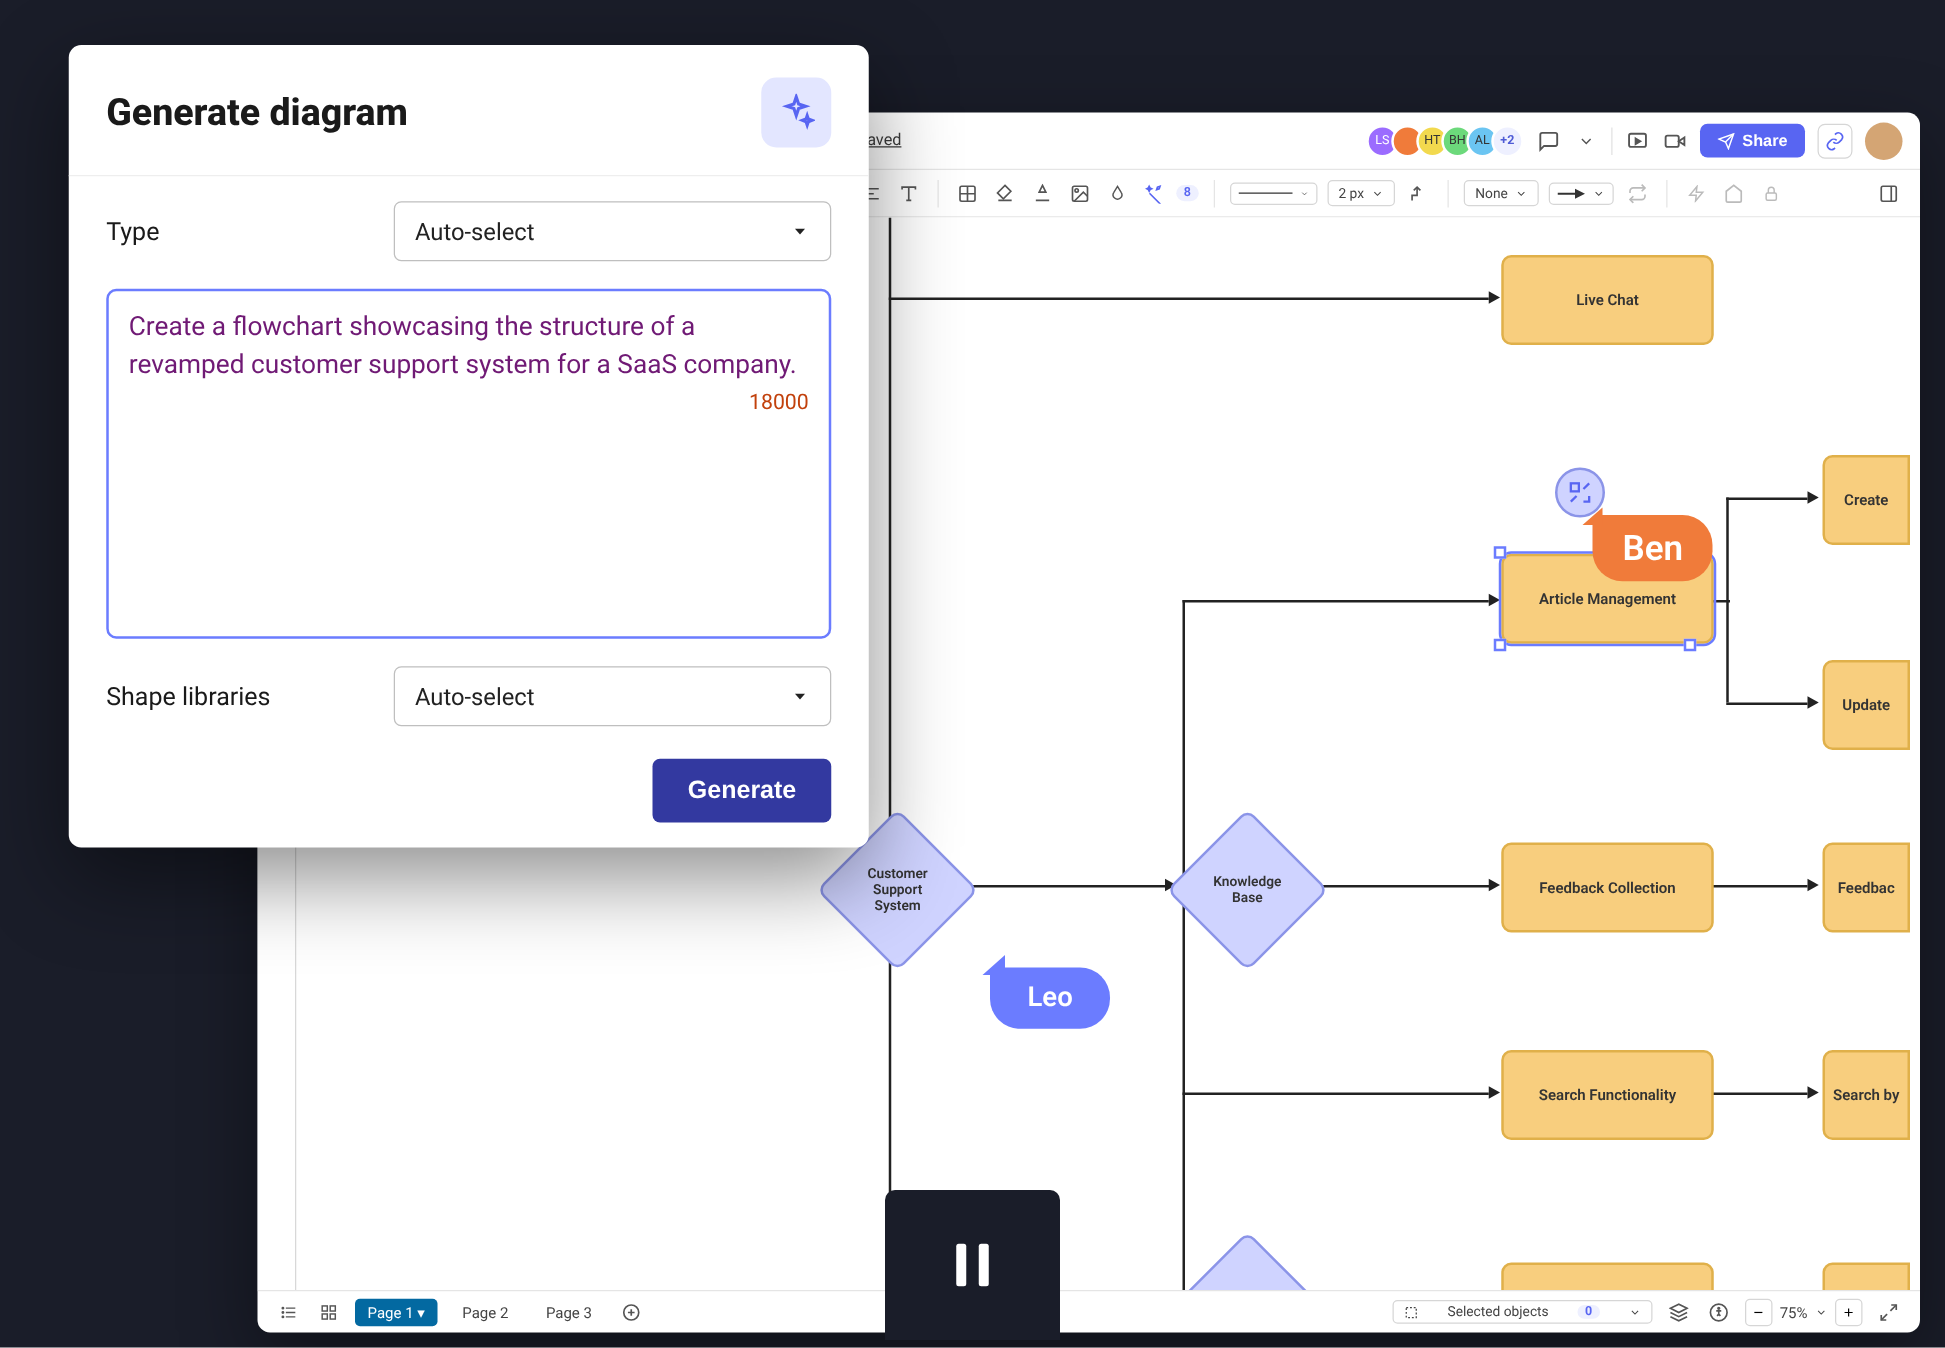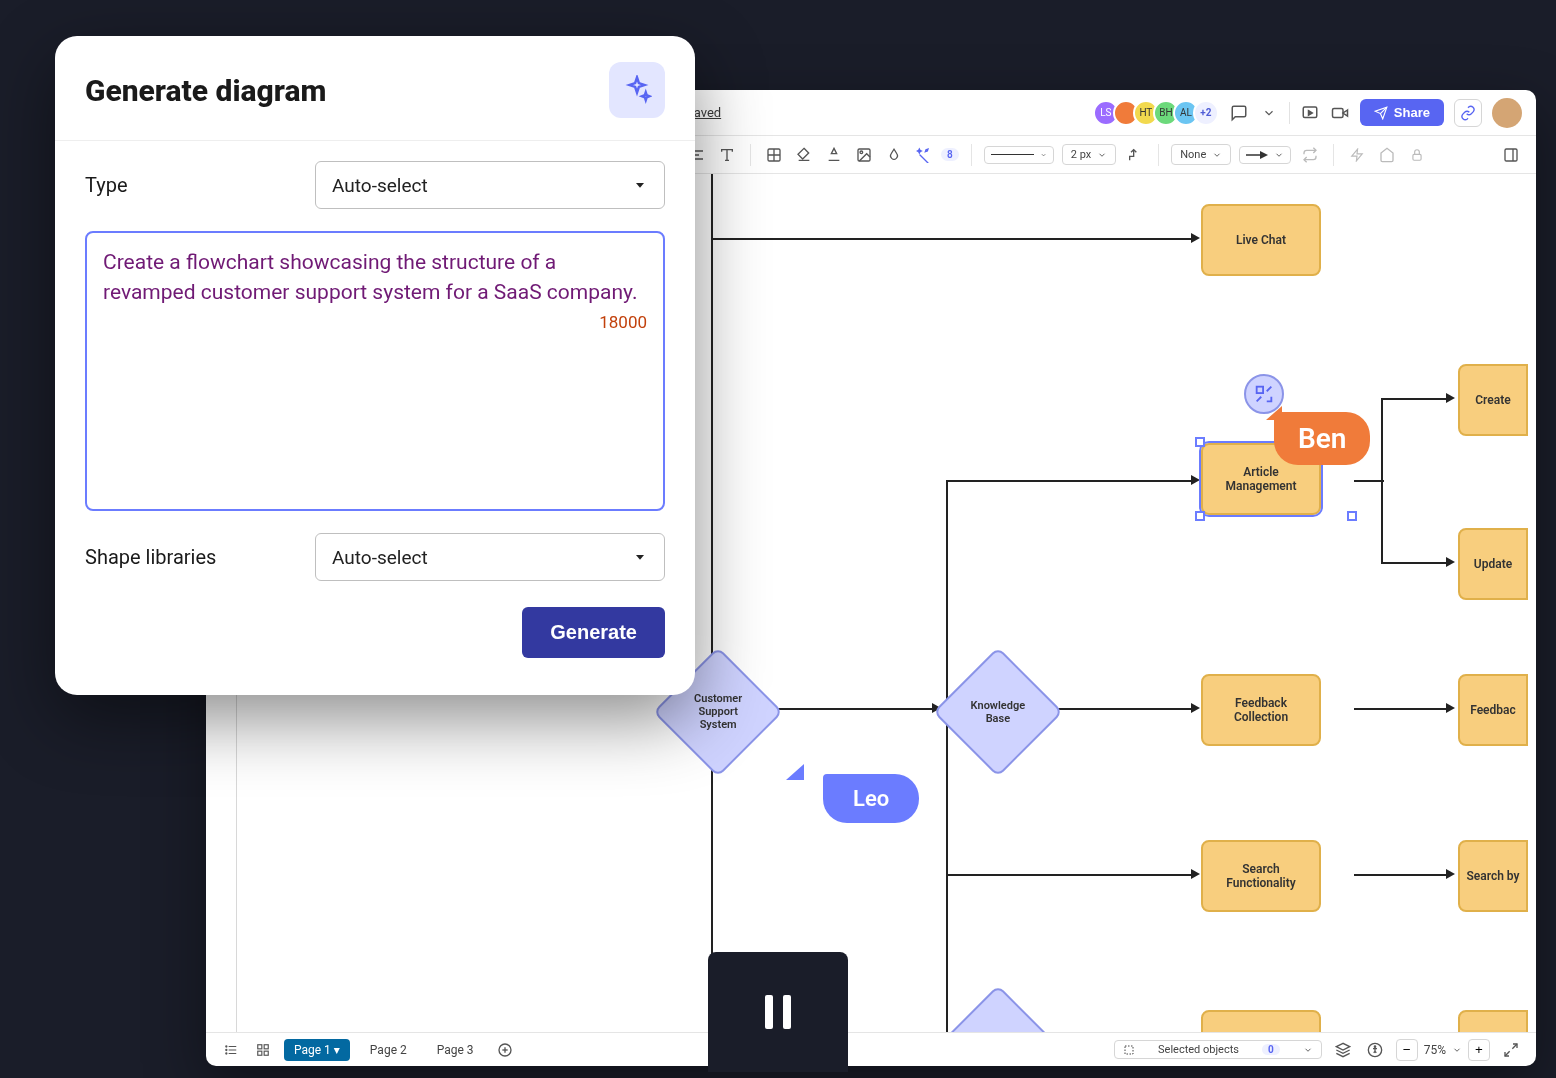--- a/index.html
+++ b/index.html
@@ -92,21 +92,21 @@
   }
   .vsep { position:absolute; left:30px; top:0; bottom:0; width:1px; background:#d8d8d8;}
   .flow-node {
     position:absolute;
     border-radius:8px;
     display:flex;align-items:center;justify-content:center;
     text-align:center;
     font-size:12px; font-weight:600; color:#333;
     padding:6px;
   }
-  .box { background:#f8ce7e; border:2px solid #e0b04a; width:120px; height:72px; }
+  .box { background:#f8ce7e; border:2px solid #e0b04a; width:170px; height:72px; }
   .box-cut { width:70px; }
   .diamond {
     background:#cfd3ff; border:2px solid #8b94e8;
     width:92px; height:92px;
     transform: rotate(45deg);
   }
   .diamond > span { transform: rotate(-45deg); display:block; font-size:11px; line-height:1.2;}
   .selected-box { outline:2px solid #6b7cff; }
   .sel-handle { position:absolute; width:10px;height:10px;background:#fff;border:2px solid #6b7cff;}
   .edge { position:absolute; background:#222; }
@@ -144,24 +144,24 @@
   .sel-zero { background:#eef0ff;color:#5865f2;border-radius:8px;padding:0 6px;font-size:10px;font-weight:700;}
   .zoom-group { display:flex;align-items:center;gap:6px;}
   .zoom-btn { width:22px;height:22px;border:1px solid #d6d6d6;border-radius:4px;display:flex;align-items:center;justify-content:center;cursor:pointer;background:#fff;}
 
   
   .dialog {
     position:absolute;
     left:55px; top:36px;
     width:640px;
     background:#fff;
-    border-radius:22px;
+    border-radius:10px;
     box-shadow: 0 24px 70px rgba(0,0,0,.45);
     z-index:50;
-    padding-bottom:37px;
+    padding-bottom:20px;
   }
   .dlg-head {
     display:flex;align-items:center;justify-content:space-between;
     padding:26px 30px 22px 30px;
     border-bottom:1px solid #eee;
   }
   .dlg-title { font-size:30px;font-weight:800;color:#1a1a1a;}
   .sparkle-btn {
     width:56px;height:56px;border-radius:12px;background:#e3e6ff;
     display:flex;align-items:center;justify-content:center;cursor:pointer;
@@ -475,21 +475,21 @@
           <path d="M20 4l-5 5"></path>
           <path d="M4 20l5-5"></path>
           <polyline points="15 20 20 20 20 15"></polyline>
         </svg>
     </div>
     <div class="cursor-badge" style="left:1068px;top:238px;background:#f07b3a;border-top-left-radius:4px;">
       <span>Ben</span>
     </div>
     <div style="position:absolute;left:1060px;top:232px;width:0;height:0;border-right:16px solid #f07b3a;border-top:14px solid transparent;"></div>
 
-    <div class="cursor-badge" style="left:617px;top:600px;background:#6b7cff;border-top-left-radius:4px;padding:12px 30px;font-size:22px;">
+    <div class="cursor-badge" style="left:586px;top:600px;background:#6b7cff;border-top-left-radius:4px;padding:12px 30px;font-size:22px;">
       <span>Leo</span>
     </div>
     <div style="position:absolute;left:580px;top:590px;width:0;height:0;border-right:18px solid #6b7cff;border-top:16px solid transparent;"></div>
   </div>
 
   <div class="bottombar">
     <div class="tool-ico">
         <svg width="14" height="14" viewBox="0 0 24 24" fill="none" stroke="currentColor" stroke-width="2">
           <line x1="8" y1="6" x2="21" y2="6"></line>
           <line x1="8" y1="12" x2="21" y2="12"></line>

